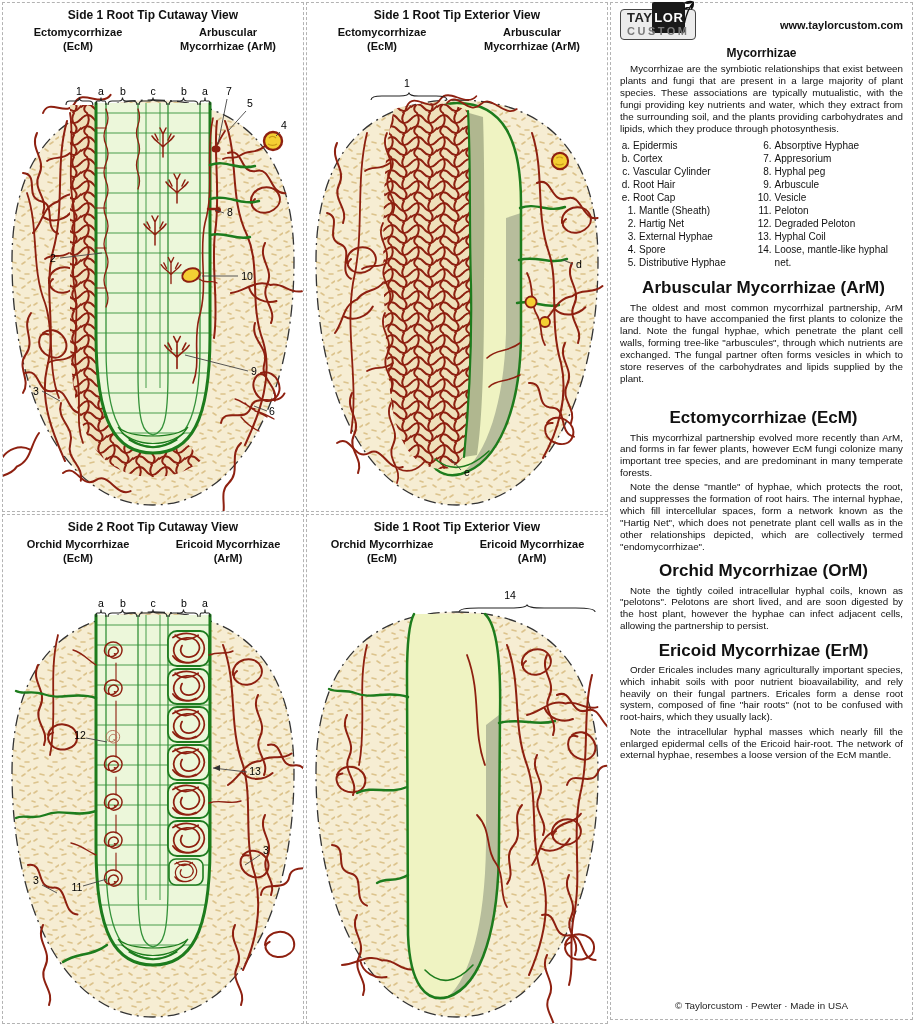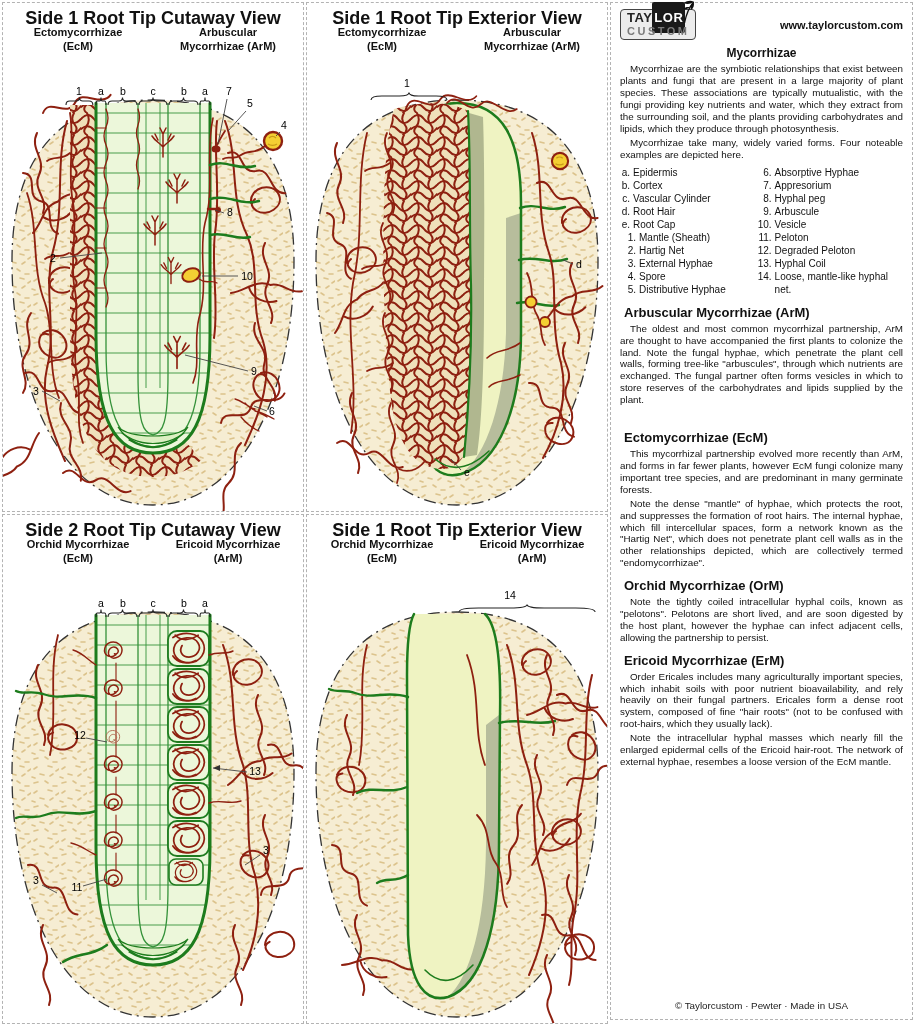--- a/index.html
+++ b/index.html
@@ -2,21 +2,21 @@
 <html><head>
 <meta charset="utf-8">
 <style>
   html,body{margin:0;padding:0;}
   body{width:917px;height:1024px;background:#fff;position:relative;
        font-family:"Liberation Sans",sans-serif;color:#111;}
   .panel{position:absolute;width:300px;height:508px;border:1px dashed #b3b3b3;background:#fff;}
   #p1{left:2px;top:2px;} #p2{left:306px;top:2px;}
   #p3{left:2px;top:514px;} #p4{left:306px;top:514px;}
   .panel-title{position:absolute;top:5px;left:0;width:100%;text-align:center;
-               font-weight:bold;font-size:18px;}
+               font-weight:bold;font-size:12px;}
   .cols{position:absolute;top:23px;left:0;width:100%;display:flex;justify-content:space-between;}
   .colh{flex:1;text-align:center;font-weight:bold;font-size:11px;line-height:1.25;}
   svg.diagram{position:absolute;left:0;top:0;width:300px;height:508px;}
   .diagram text{font-family:"Liberation Sans",sans-serif;font-size:10.5px;fill:#000;text-anchor:middle;}
   .hy{stroke:#8e2010;stroke-width:2;fill:none;stroke-linecap:round;}
   .hy2{stroke:#8e2010;stroke-width:1.8;fill:none;stroke-linecap:round;}
   .hyf{stroke:#8e2010;stroke-width:1.3;fill:none;stroke-linecap:round;}
   .grn{stroke:#1d7c1d;fill:none;stroke-linecap:round;}
   .cellline{stroke:#35923a;stroke-width:1.3;fill:none;}
   .lead{stroke:#444;stroke-width:0.9;fill:none;}
@@ -30,21 +30,21 @@
   .logo-box{position:relative;background:#ececec;border:1.5px solid #444;border-radius:4px;
             padding:1px 6px 2px;text-align:left;}
   .logo-l1{font-weight:bold;font-size:13px;letter-spacing:.5px;color:#222;line-height:1.1;}
   .logo-l1 .lor{background:#1a1a1a;color:#fff;padding:8px 2px;border-radius:2px;}
   .logo-l2{font-weight:bold;font-size:11px;letter-spacing:2.5px;color:#7a7a7a;line-height:1.1;}
   .sprig{position:absolute;top:-12px;right:-6px;width:22px;height:26px;}
   .sprig .stem{stroke:#111;stroke-width:1.5;fill:none;}
   .sprig .leaf{fill:#111;}
   .website{margin-left:auto;margin-top:10px;font-weight:bold;font-size:11px;}
   .h2{font-weight:bold;font-size:12px;margin:6px 0 1px;text-align:center;}
-  .h3{font-weight:bold;font-size:13px;margin:9px 0 2px 4px;text-align:left;}
+  .h3{font-weight:bold;font-size:17px;margin:9px 0 2px 4px;text-align:center;}
   .gap{margin-top:24px;}
   .legend{display:flex;gap:4px;margin:5px 0 3px;text-align:left;font-size:10px;line-height:1.3;}
   .leg-col{flex:1;}
   .leg-col2{flex:1.12;}
   .leg-item{display:flex;}
   .lk{width:16px;text-align:right;margin-right:3px;flex-shrink:0;}
   .lkl{width:10px;}
   .footer{position:absolute;bottom:7px;left:0;right:0;text-align:center;font-size:9.8px;color:#222;}
 </style>
 </head>
@@ -497,21 +497,20 @@
         <path class="leaf" d="M12,9 C10,11 7,11.5 4.5,10.5 C7,8.5 10,8.2 12,9 Z"></path>
       </svg>
       <div class="logo-l1"><span class="tay">TAY</span><span class="lor">LOR</span></div>
       <div class="logo-l2">CUSTOM</div>
     </div>
     <div class="website">www.taylorcustom.com</div>
   </div>
 
   <div class="h2">Mycorrhizae</div>
   <p>Mycorrhizae are the symbiotic relationships that exist between plants and fungi that are present in a large majority of plant species. These associations are typically mutualistic, with the fungi providing key nutrients and water, which they extract from the surrounding soil, and the plants providing carbohydrates and lipids, which they produce through photosynthesis.</p>
-  <p>Mycorrhizae take many, widely varied forms. Four noteable examples are depicted here.</p>
 
   <div class="legend">
     <div class="leg-col">
       <div class="leg-item">
           <span class="lk lkl">a.</span>
           <span>Epidermis</span>
         </div>
       <div class="leg-item">
           <span class="lk lkl">b.</span>
           <span>Cortex</span>
@@ -586,21 +585,21 @@
           <span class="lk">14.</span>
           <span>Loose, mantle-like hyphal net.</span>
         </div>
     </div>
   </div>
 
   <div class="h3">Arbuscular Mycorrhizae (ArM)</div>
   <p>The oldest and most common mycorrhizal partnership, ArM are thought to have accompanied the first plants to colonize the land. Note the fungal hyphae, which penetrate the plant cell walls, forming tree-like "arbuscules", through which nutrients are exchanged. The fungal partner often forms vesicles in which to store reserves of the carbohydrates and lipids supplied by the plant.</p>
 
   <div class="h3 gap">Ectomycorrhizae (EcM)</div>
-  <p>This mycorrhizal partnership evolved more recently than ArM, and forms in far fewer plants, however EcM fungi colonize many important tree species, and are predominant in many germinate forests.</p>
+  <p>This mycorrhizal partnership evolved more recently than ArM, and forms in far fewer plants, however EcM fungi colonize many important tree species, and are predominant in many temperate forests.</p>
   <p>Note the dense "mantle" of hyphae, which protects the root, and suppresses the formation of root hairs. The internal hyphae, which fill intercellular spaces, form a network known as the "Hartig Net", which does not penetrate plant cell walls as in the other relationships depicted, which are collectively termed "endomycorrhizae".</p>
 
   <div class="h3">Orchid Mycorrhizae (OrM)</div>
   <p>Note the tightly coiled intracellular hyphal coils, known as "pelotons". Pelotons are short lived, and are soon digested by the host plant, however the hyphae can infect adjacent cells, allowing the partnership to persist.</p>
 
   <div class="h3">Ericoid Mycorrhizae (ErM)</div>
   <p>Order Ericales includes many agriculturally important species, which inhabit soils with poor nutrient bioavailability, and rely heavily on their fungal partners. Ericales form a dense root system, composed of fine "hair roots" (not to be confused with root-hairs, which they usually lack).</p>
   <p>Note the intracellular hyphal masses which nearly fill the enlarged epidermal cells of the Ericoid hair-root. The network of external hyphae, resembes a loose version of the EcM mantle.</p>
 
   <div class="footer">© Taylorcustom · Pewter · Made in USA</div>

